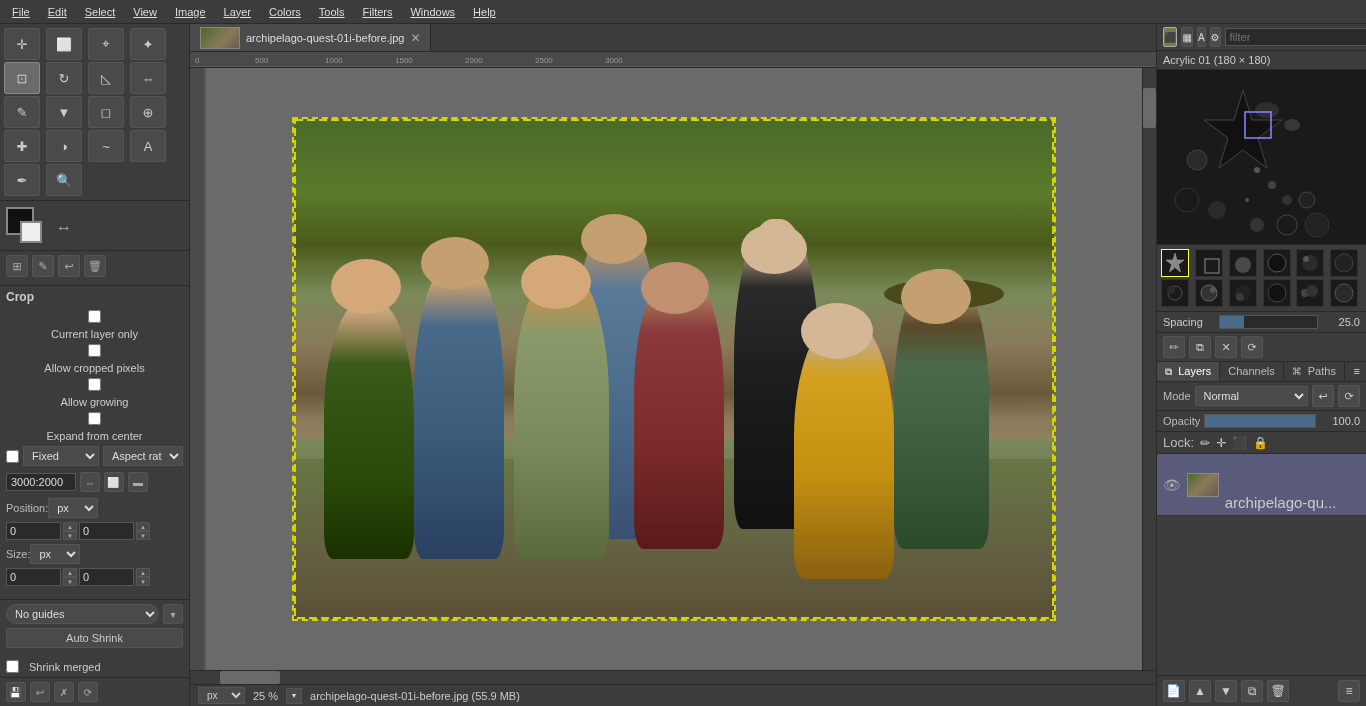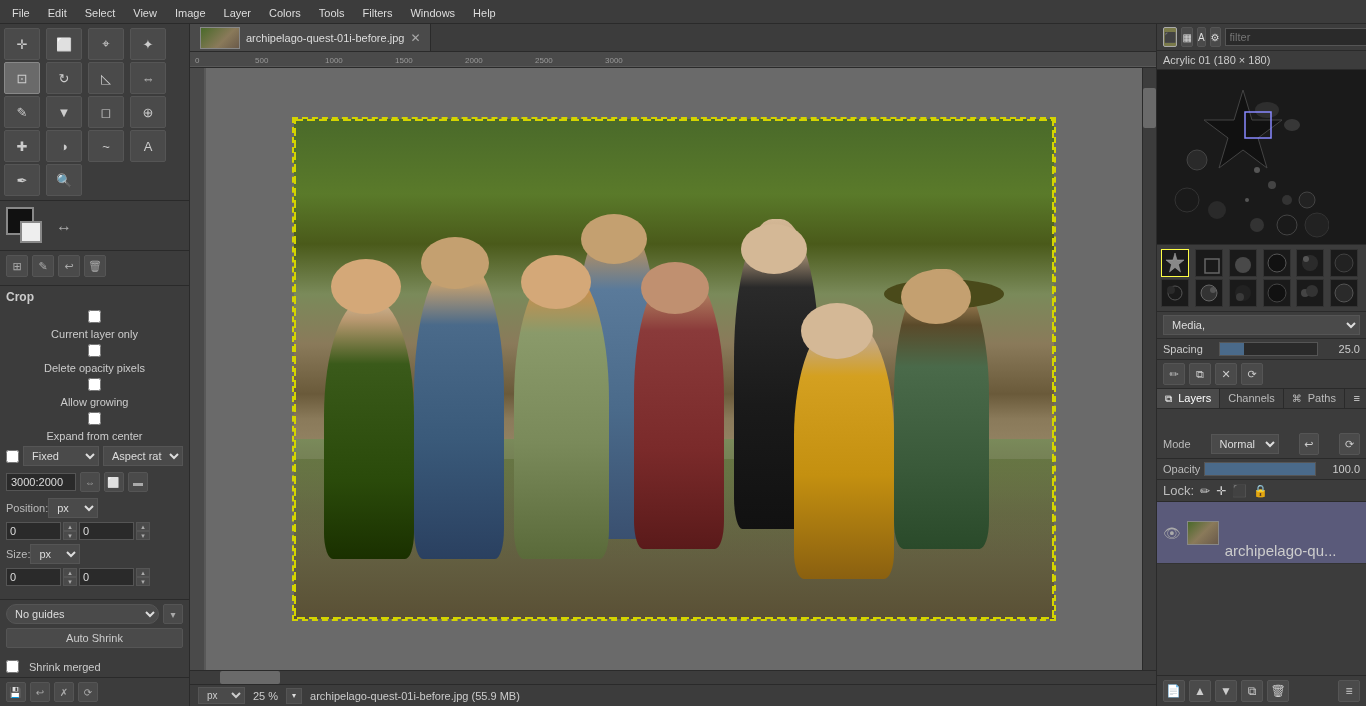--- a/index.html
+++ b/index.html
@@ -17,21 +17,22 @@
 
     
     #menubar {
       display: flex;
       background: #3c3c3c;
       border-bottom: 1px solid #2a2a2a;
       padding: 2px 4px;
       gap: 2px;
       flex-shrink: 0;
       height: 24px;
-      align-items: flex-end;
+      align-items: center;
+      text-decoration: underline;
     }
     .menu-item {
       padding: 2px 8px;
       cursor: pointer;
       color: #ddd;
       border-radius: 2px;
     }
 
     
     #main {
@@ -521,24 +522,23 @@
       border-right: 1px solid #2a2a2a;
     }
     .layer-tab.active { background: #4a4a4a; color: #fff; }
     .layer-tab-icon { font-size: 10px; margin-right: 3px; }
 
     
     #mode-row {
       display: flex;
       align-items: center;
       padding: 3px 6px;
-      gap: 20px;
-      border-bottom: 1px solid #2a2a2a;
-      flex-shrink: 0;
-      margin-top: 21px;
+      gap: 4px;
+      border-bottom: 1px solid #2a2a2a;
+      flex-shrink: 0;
     }
     .mode-label { color: #bbb; font-size: 11px; }
     #mode-row select { flex: 1; }
 
     #opacity-row {
       display: flex;
       align-items: center;
       padding: 3px 6px;
       gap: 4px;
       border-bottom: 1px solid #2a2a2a;
@@ -689,21 +689,21 @@
     <div id="crop-options">
       <div class="section-title">Crop</div>
 
       <div class="checkbox-row">
         <input type="checkbox" id="chk-current-layer" style="">
         <label for="chk-current-layer">Current layer only</label>
       </div>
 
       <div class="checkbox-row">
         <input type="checkbox" id="chk-delete-cropped" style="">
-        <label for="chk-delete-cropped">Delete opacity pixels</label>
+        <label for="chk-delete-cropped">Allow cropped pixels</label>
       </div>
 
       <div class="checkbox-row">
         <input type="checkbox" id="chk-allow-growing" style="">
         <label for="chk-allow-growing">Allow growing</label>
       </div>
 
       <div class="checkbox-row">
         <input type="checkbox" id="chk-expand-center" style="">
         <label for="chk-expand-center">Expand from center</label>
@@ -1005,27 +1005,20 @@
             <circle cx="14" cy="10" r="6" fill="#333"></circle>
           </svg>
       </div>
       <div class="brush-cell">
         <svg width="24" height="24">
             <circle cx="12" cy="12" r="9" fill="#2a2a2a" stroke="#555"></circle>
           </svg>
       </div>
     </div>
 
-    <div id="media-row">
-      <select>
-        <option>Media,</option>
-        <option>Standard</option>
-        <option>Textures</option>
-      </select>
-    </div>
 
     <div id="spacing-row">
       <span class="spacing-label">Spacing</span>
       <div class="spacing-slider">
         <div class="spacing-slider-fill" style="width:25%;"></div>
       </div>
       <span class="spacing-value">25.0</span>
     </div>
 
     <div id="right-actions">

